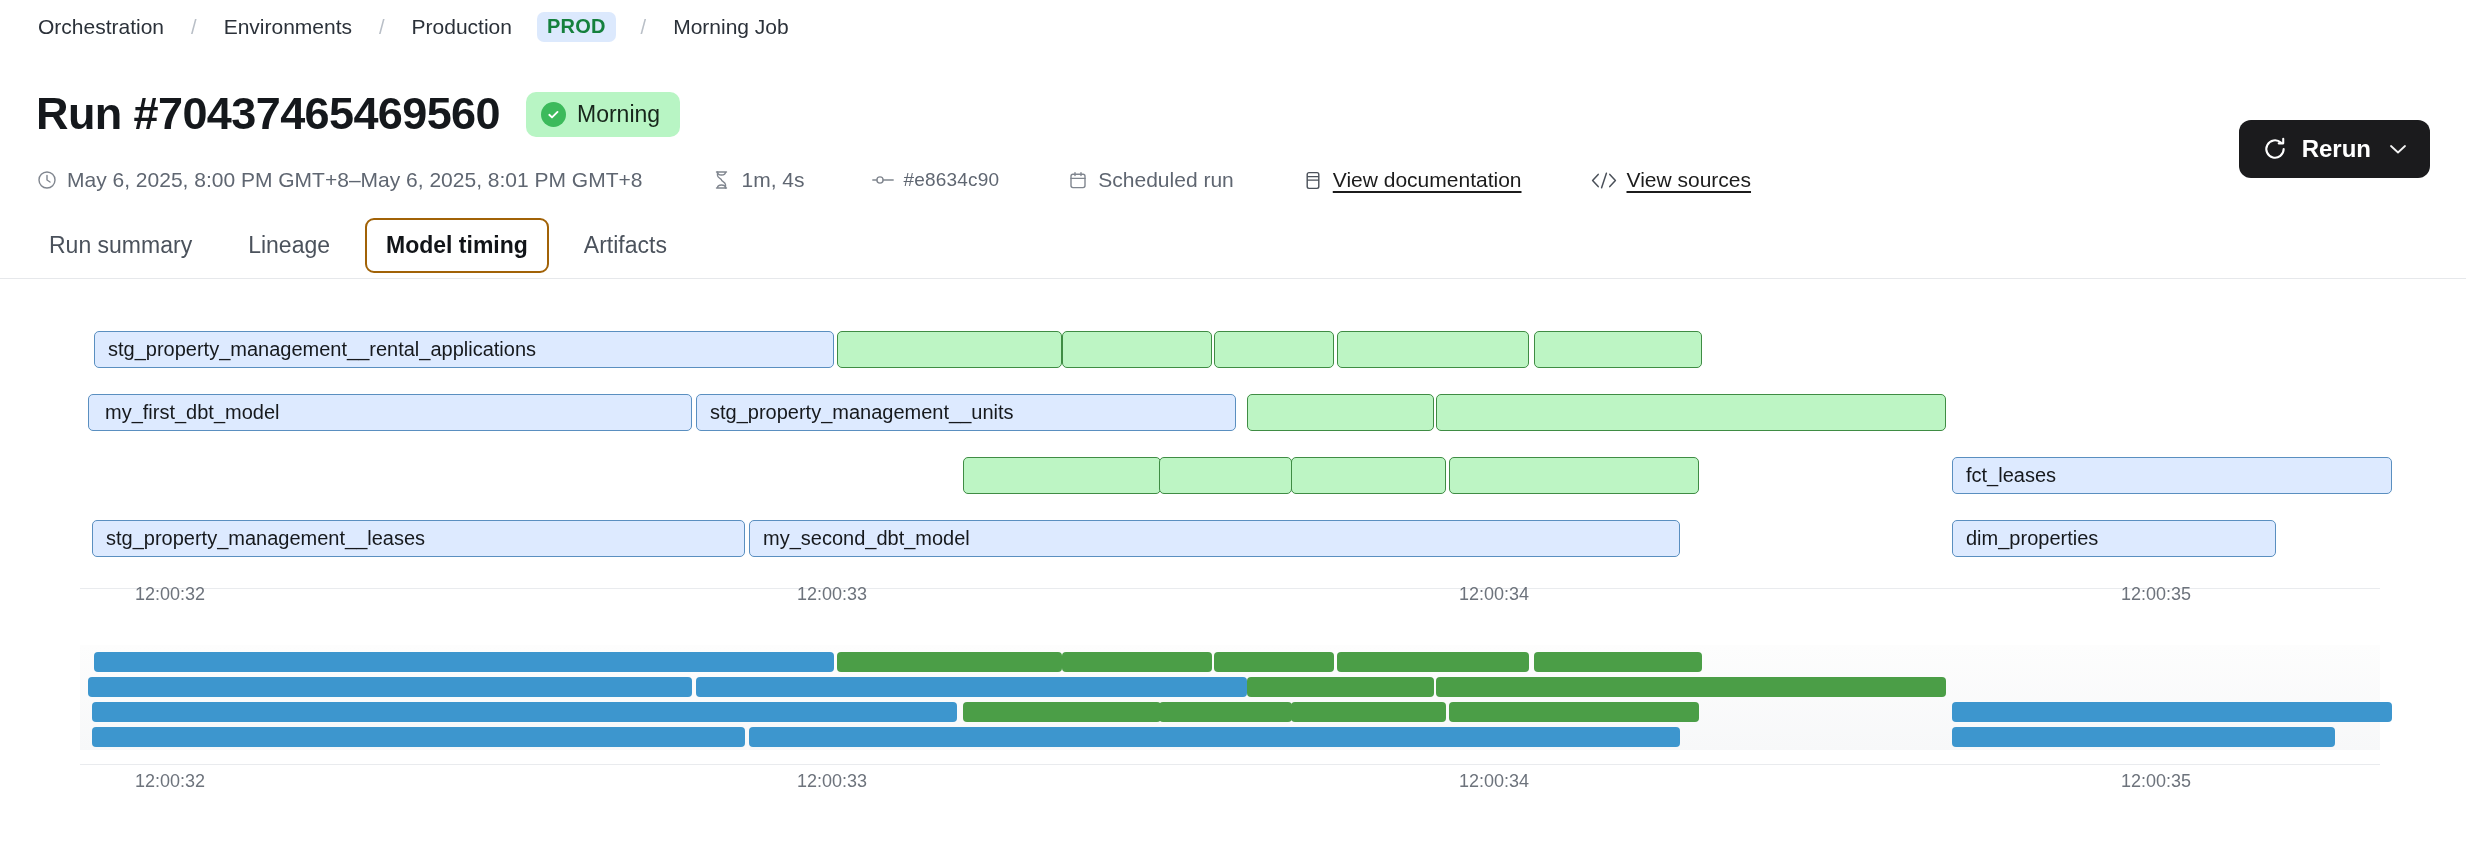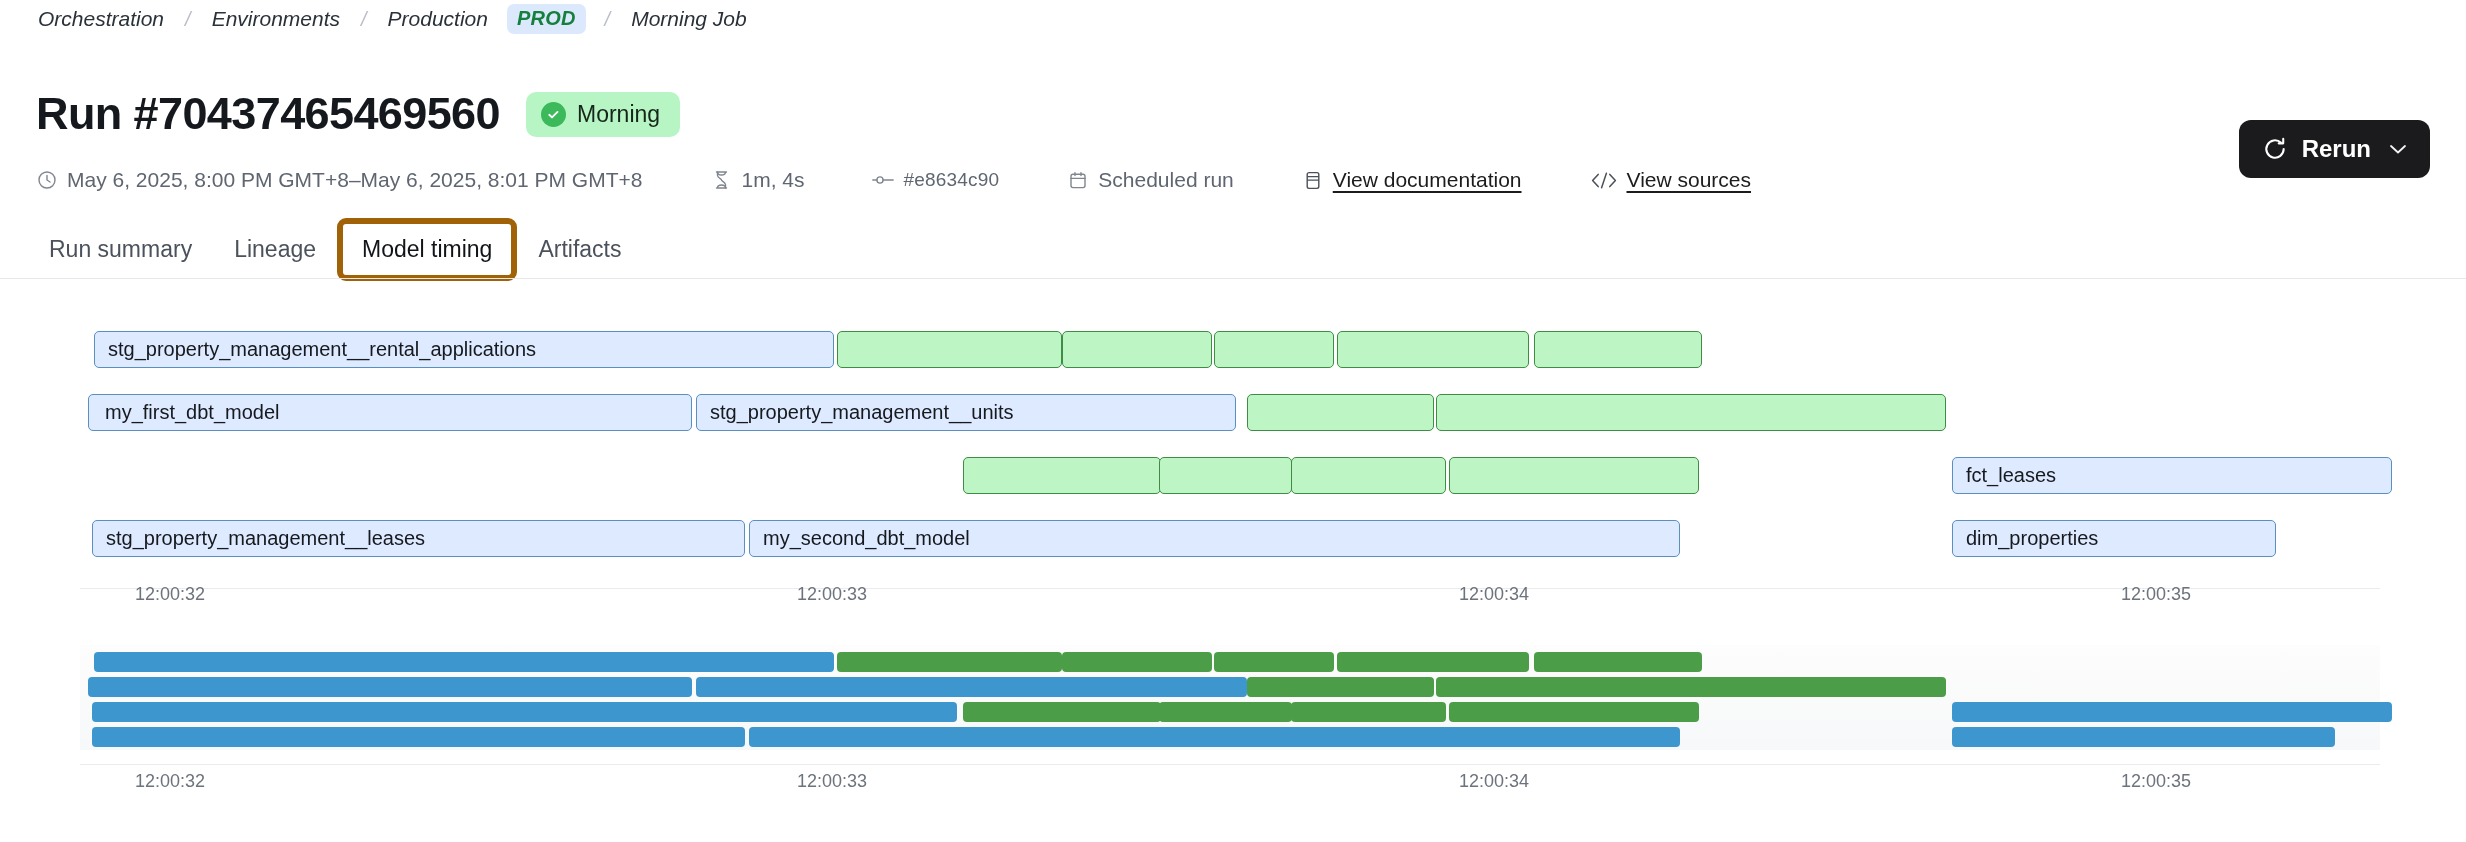--- a/index.html
+++ b/index.html
@@ -6,25 +6,24 @@
   html, body {
     width: 2466px; height: 842px;
     background: #ffffff;
     font-family: "Liberation Sans", sans-serif;
     color: #1c1c1c;
     overflow: hidden;
   }
 
   
   .breadcrumb {
-    position: absolute; left: 36px; top: 4px;
-    display: flex; align-items: center; gap: 8px;
+    position: absolute; left: 36px; top: 12px;
+    display: flex; align-items: center; gap: 14px;
     font-size: 21px; color: #333a44;
     white-space: nowrap;
-    font-style: italic;
   }
   .crumb { padding: 2px 2px; color: #2b3139; }
   .crumb-sep { color: #b9bfc7; padding: 0 11px; font-size: 20px; }
   .crumb-badge {
     background: #dce9fd; color: #15803d;
     border-radius: 7px; padding: 3px 10px 4px 10px;
     font-size: 20px; font-weight: 700; letter-spacing: .2px;
     margin-left: 9px;
   }
 
@@ -70,30 +69,30 @@
     padding: 15px 23px 15px 23px;
     font-family: "Liberation Sans", sans-serif;
     font-size: 24px; font-weight: 700;
     cursor: pointer;
   }
   .rerun-chevron { font-size: 18px; font-weight: 400; opacity: .95; margin-left: 4px; }
 
   
   .tabs {
     position: absolute; left: 28px; top: 218px;
-    display: flex; align-items: center; gap: 0px;
+    display: flex; align-items: center; gap: 14px;
   }
   .tab {
     font-size: 23px; color: #4b525c;
     padding: 12px 19px; border-radius: 9px;
     border: 2px solid transparent; cursor: pointer; white-space: nowrap;
   }
   .tab.active {
-    color: #111418; font-weight: 400;
-    border: 6px solid #a16207; background: #ffffff;
+    color: #111418; font-weight: 700;
+    border: 2px solid #a16207; background: #ffffff;
   }
   .tabs-underline {
     position: absolute; left: 0; top: 278px; width: 2466px; height: 1px; background: #e6e8eb;
   }
 
   
   .gantt { position: absolute; left: 0; width: 2466px; }
   .gantt-row { position: absolute; left: 12px; width: 2466px; }
   .bar {
     position: absolute; height: 37px;

